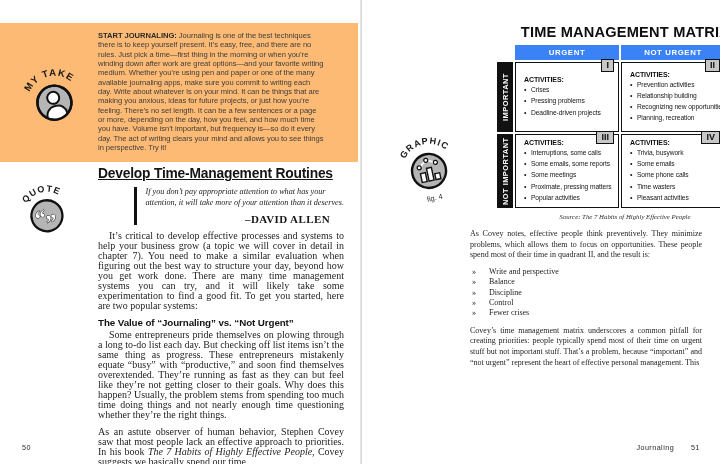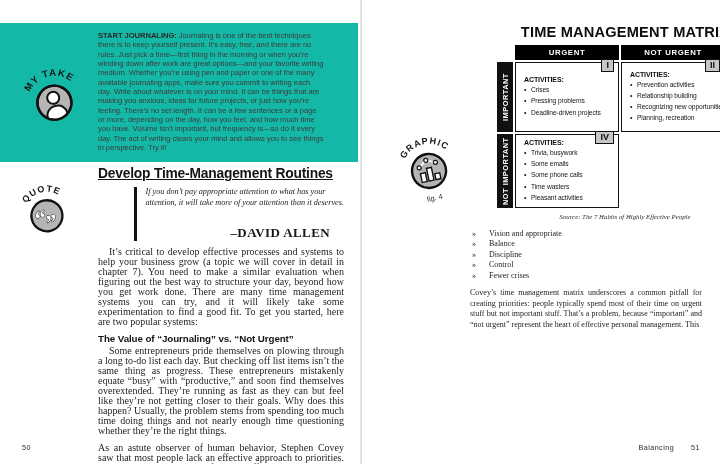--- a/index.html
+++ b/index.html
@@ -6,35 +6,35 @@
   html,body { background:#fff; }
   #spread {
     position:relative; width:720px; height:464px; background:#fff;
     font-family:"Liberation Serif", serif; color:#1e1e1e; overflow:hidden;
   }
   .spine { position:absolute; left:360px; top:0; width:2px; height:464px;
     background:linear-gradient(to right,#e9e9e9,#d7d7d7); }
 
   
   .callout-box { position:absolute; left:0; top:23px; width:358px; height:139px;
-    background:#14b8a6; overflow:hidden; }
+    background:#fdba74; overflow:hidden; }
   .callout-text { position:absolute; left:98px; top:8px; width:226px;
     font-family:"Liberation Sans", sans-serif; font-size:7.6px; line-height:9.35px;
     color:#3c3c3c; letter-spacing:-0.05px; text-align:left; }
   .callout-lead { font-weight:bold; color:#2a2a2a; }
 
   .left-col { position:absolute; left:98px; top:166px; width:246px; }
   .h1 { font-family:"Liberation Sans", sans-serif; font-weight:bold;
     font-size:13.8px; color:#141414; letter-spacing:-0.2px; margin-bottom:6px;text-decoration:underline; }
   .quote-block { display:flex; margin-bottom:6px;padding-left:36px; }
   .quote-bar { width:2.5px; background:#111; margin-right:9px; flex:none; }
   .quote-body { flex:1; }
   .quote-text { font-style:italic; font-size:8.2px; line-height:10.6px; color:#222; }
-  .quote-attr { text-align:right; font-weight:bold; font-size:13px;
-    letter-spacing:0.4px; margin-top:17px; padding-right:14px; color:#171717; }
+  .quote-attr { text-align:right; font-weight:bold; font-size:11px;
+    letter-spacing:0.4px; margin-top:5px; padding-right:14px; color:#171717; }
   .para { font-size:10px; line-height:10px; text-align:justify; margin-bottom:6px; color:#1d1d1d; }
   .indent { text-indent:11px; }
   .h2 { font-family:"Liberation Sans", sans-serif; font-weight:bold;
     font-size:9.8px; color:#141414; margin-bottom:2px; letter-spacing:-0.1px; }
   .book-title { font-style:italic; }
 
   .footer { position:absolute; bottom:12px; font-family:"Liberation Sans", sans-serif;
     font-size:7.2px; letter-spacing:0.45px; color:#2b2b2b; display:flex; align-items:baseline; }
   .footer-left { left:22px; gap:8px; }
   .footer-right { right:20px; gap:17px; }
@@ -50,21 +50,21 @@
   .right-col { position:absolute; left:470px; top:17px; width:232px; }
   .r-para { font-size:8px; line-height:10.6px; text-align:justify; color:#1d1d1d; }
 
   .matrix-wrap { margin-top:7px; margin-bottom:9px; margin-left:11px; width:272px;padding-left:16px; }
   .matrix-title { font-family:"Liberation Sans", sans-serif; font-weight:bold;
     font-size:14.6px; letter-spacing:0.2px; color:#0e0e0e; text-align:center;
     margin-bottom:5px; white-space:nowrap; }
   .matrix-grid { display:grid; grid-template-columns:16px 104px 104px;
     grid-template-rows:15px 70px 74px; gap:2px; }
   .m-corner { background:transparent; }
-  .m-colhead { background:#000000; color:#fff; font-family:"Liberation Sans", sans-serif;
+  .m-colhead { background:#3b82f6; color:#fff; font-family:"Liberation Sans", sans-serif;
     font-weight:bold; font-size:7.8px; letter-spacing:0.6px;
     display:flex; align-items:center; justify-content:center; }
   .m-rowhead { background:#111; color:#fff; font-family:"Liberation Sans", sans-serif;
     font-weight:bold; font-size:7.4px; letter-spacing:0.5px;
     writing-mode:vertical-rl; transform:rotate(180deg);
     display:flex; align-items:center; justify-content:center; }
   .quadrant { position:relative; border:1.5px solid #111; background:#fff;
     display:flex; flex-direction:column; justify-content:center;
     padding:3px 4px 3px 8px; }
   .q-badge { position:absolute; top:-4px; right:4px; background:#c7c7c7;
@@ -202,47 +202,59 @@
           <ul class="q-list">
             <li>Prevention activities</li>
             <li>Relationship building</li>
             <li>Recognizing new opportunities</li>
             <li>Planning, recreation</li>
           </ul>
         </div>
 
         <div class="m-rowhead">NOT IMPORTANT</div>
 
+        <div class="quadrant">
+          <div class="q-badge">III</div>
+          <div class="q-head">ACTIVITIES:</div>
+          <ul class="q-list">
+            <li>Interruptions, some calls</li>
+            <li>Some emails, some reports</li>
+            <li>Some meetings</li>
+            <li>Proximate, pressing matters</li>
+            <li>Popular activities</li>
+          </ul>
+        </div>
 
         <div class="quadrant">
           <div class="q-badge">IV</div>
           <div class="q-head">ACTIVITIES:</div>
           <ul class="q-list">
             <li>Trivia, busywork</li>
             <li>Some emails</li>
             <li>Some phone calls</li>
             <li>Time wasters</li>
             <li>Pleasant activities</li>
           </ul>
         </div>
       </div>
 
       <div class="matrix-source">Source: The 7 Habits of Highly Effective People</div>
     </div>
 
+    <p class="r-para">As Covey notes, effective people think preventively. They minimize problems, which allows them to focus on opportunities. These people spend most of their time in quadrant II, and the result is:</p>
 
     <ul class="r-bullets">
-      <li>Vision and appropriate</li>
+      <li>Write and perspective</li>
       <li>Balance</li>
       <li>Discipline</li>
       <li>Control</li>
       <li>Fewer crises</li>
     </ul>
 
     <p class="r-para">Covey’s time management matrix underscores a common pitfall for creating priorities: people typically spend most of their time on urgent stuff but not important stuff. That’s a problem, because “important” and “not urgent” represent the heart of effective personal management. This</p>
   </div>
 
   <div class="footer footer-right">
-    <span>Balancing</span>
+    <span>Journaling</span>
     <span>51</span>
   </div>
 
 </div>
 
 </body></html>

